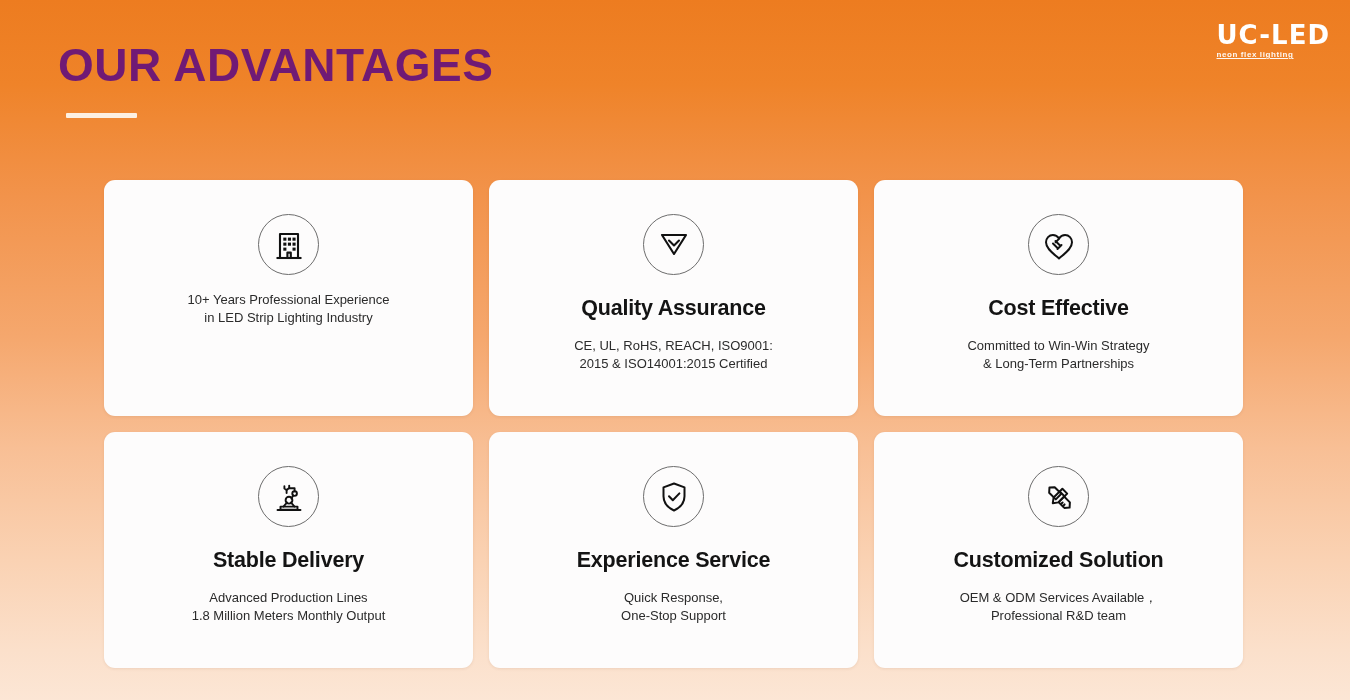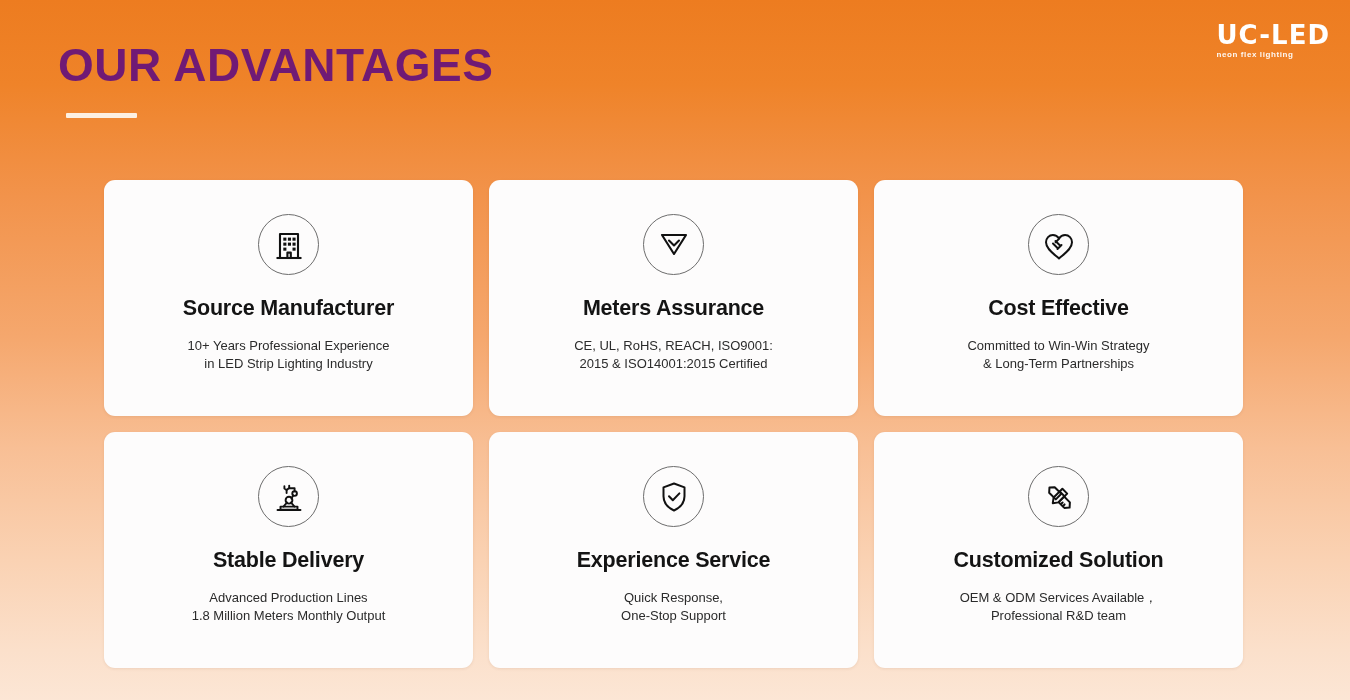--- a/index.html
+++ b/index.html
@@ -35,21 +35,21 @@
   .logo { position:absolute; right:20px; top:22px; }
   .logo-mark {
     font-family:"DejaVu Sans", sans-serif;
     font-size:26px; font-weight:700; letter-spacing:1px;
     color:#FFFFFF; line-height:1;
     transform: scaleY(1.05);
   }
   .logo-tag {
     margin-top:3px;
     font-size:8px; font-weight:700; letter-spacing:0.6px;
-    color:#FFFFFF; line-height:1; opacity:.95;
+    color:#FFFFFF; line-height:1; opacity:.95;text-decoration:underline;
   }
 
   
   .grid {
     position:absolute; left:104px; top:180px;
     width:1140px; height:488px;
     display:grid;
     grid-template-columns: repeat(3, 369px);
     grid-template-rows: repeat(2, 236px);
     column-gap:16px; row-gap:16px;
@@ -109,33 +109,32 @@
         <rect x="15.9" y="9.6" width="3.1" height="3.1" fill="#111" stroke="none"></rect>
         <rect x="20.5" y="9.6" width="3.1" height="3.1" fill="#111" stroke="none"></rect>
         <rect x="11.3" y="14.6" width="3.1" height="3.1" fill="#111" stroke="none"></rect>
         <rect x="15.9" y="14.6" width="3.1" height="3.1" fill="#111" stroke="none"></rect>
         <rect x="20.5" y="14.6" width="3.1" height="3.1" fill="#111" stroke="none"></rect>
         <rect x="11.3" y="19.6" width="3.1" height="3.1" fill="#111" stroke="none"></rect>
         <rect x="20.5" y="19.6" width="3.1" height="3.1" fill="#111" stroke="none"></rect>
         <path d="M15.4 30v-5.4h3.4V30"></path>
       </svg>
     </div>
-    <div class="card-title">Source Manufacturer</div>
     <div class="card-desc">10+ Years Professional Experience
 in LED Strip Lighting Industry</div>
   </div>
 
   <div class="card">
     <div class="icon-circle">
       <svg width="34" height="30" viewBox="0 0 34 30" fill="none" stroke="#111" stroke-width="2.1" stroke-linejoin="round" stroke-linecap="round">
         <path d="M5 5h24l-12 19z"></path>
         <path d="M12 10.5l5 5 5-5"></path>
       </svg>
     </div>
-    <div class="card-title">Meters Assurance</div>
+    <div class="card-title">Quality Assurance</div>
     <div class="card-desc">CE, UL, RoHS, REACH, ISO9001:
 2015 &amp; ISO14001:2015 Certified</div>
   </div>
 
   <div class="card">
     <div class="icon-circle">
       <svg width="34" height="32" viewBox="0 0 34 32" fill="none" stroke="#111" stroke-width="2" stroke-linejoin="round" stroke-linecap="round">
         <path d="M17 29.5C12 25 4 20.2 4 13.3 4 9.2 7.1 6 10.9 6c2.5 0 4.7 1.3 6.1 3.4C18.4 7.3 20.6 6 23.1 6 26.9 6 30 9.2 30 13.3c0 6.9-8 11.7-13 16.2z"></path>
         <path d="M11 14.5l4.5 4.5M13.5 12l4.5 4.5M15.5 20l4-4"></path>
         <path d="M17.2 9.6l-3.6 3.6"></path>

